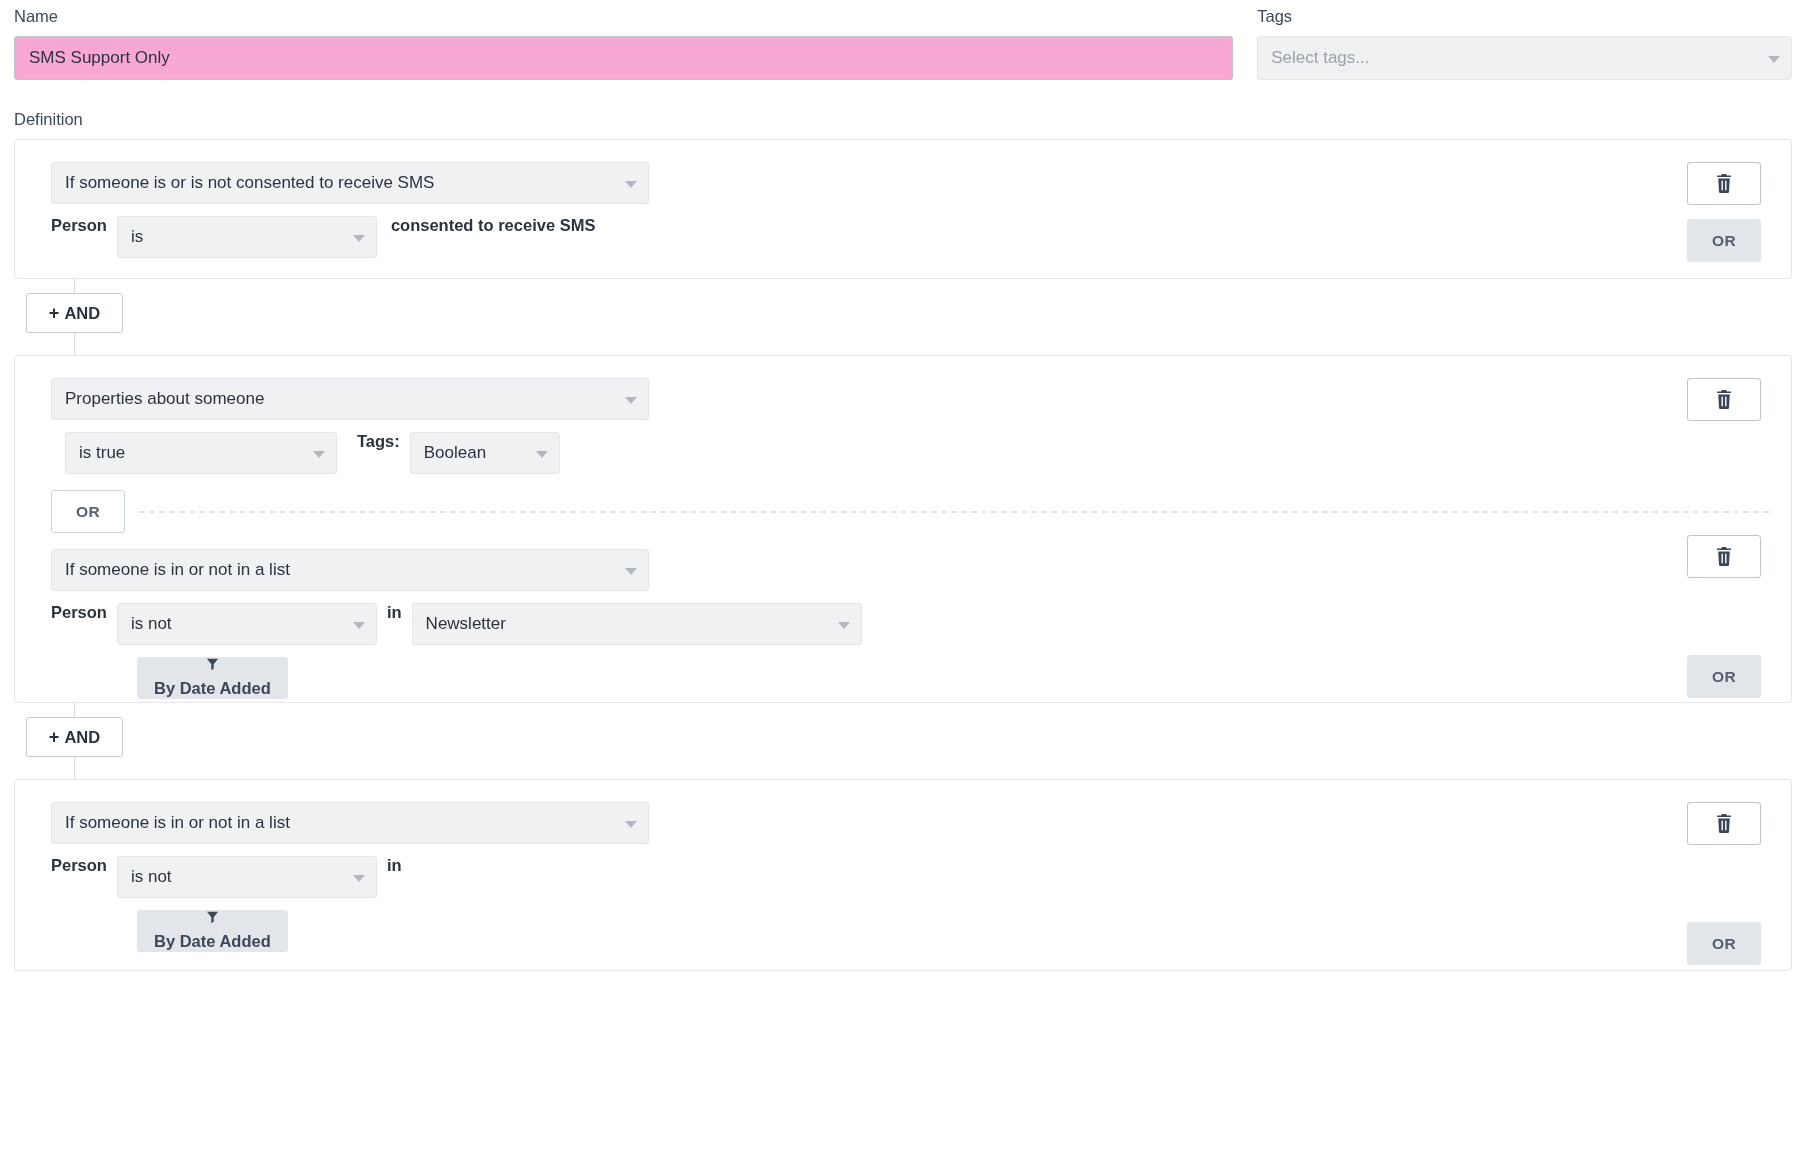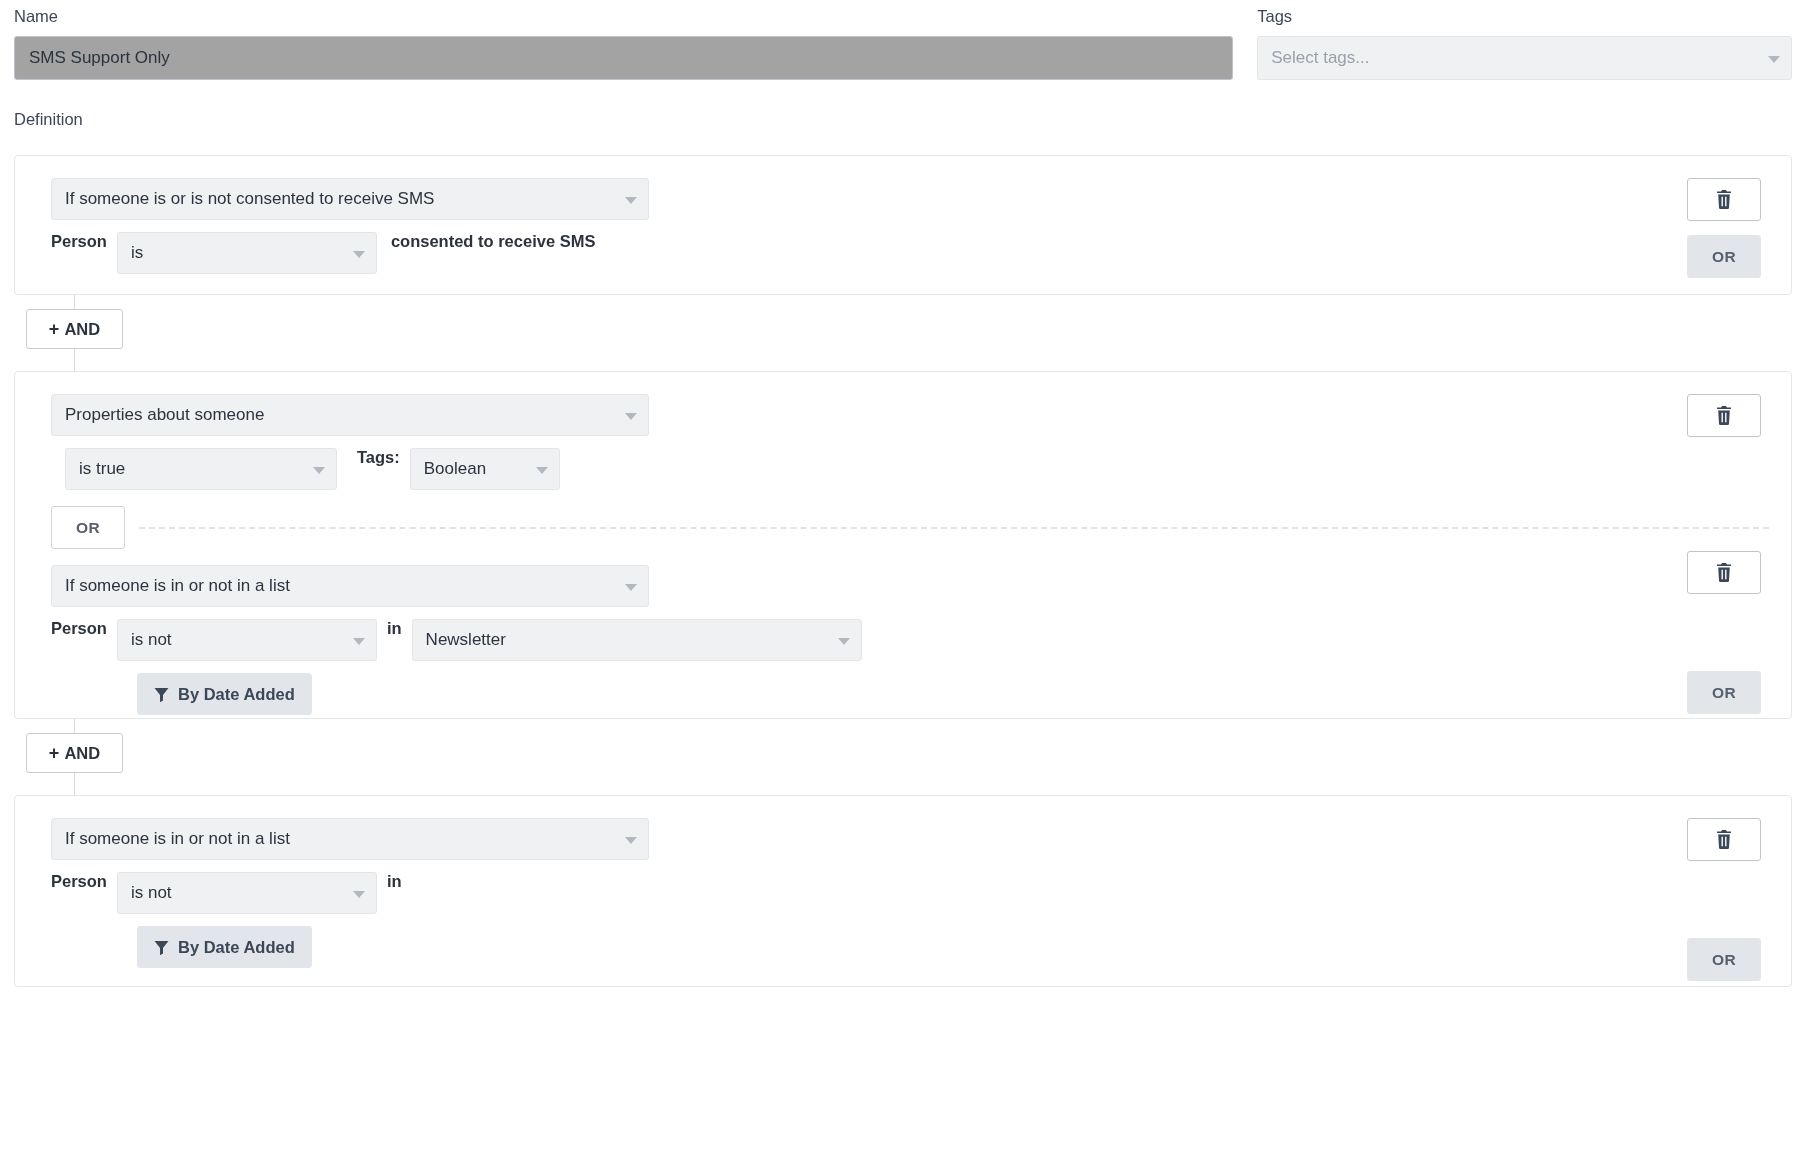--- a/index.html
+++ b/index.html
@@ -16,21 +16,21 @@
   
   .top-row { display: flex; gap: 24px; padding-top: 6px; }
   .field-name { width: 1222px; }
   .field-tags { width: 536px; }
   .field-label {
     font-size: 16.5px; color: #3c4858; line-height: 20px;
     margin-bottom: 10px; font-weight: 400;
   }
   .text-input {
     width: 100%; height: 44px; border: 1px solid #bdc3cc; border-radius: 3px;
-    background: #a3a3a3; font-size: 17px; color: #2b333f;
+    background: #f9a8d4; font-size: 17px; color: #2b333f;
     padding: 0 14px; line-height: 42px; outline: none;
     font-family: "Liberation Sans", sans-serif;
   }
   .select-box {
     position: relative; width: 100%; height: 44px;
     background: #f0f1f3; border: 1px solid #e3e5e8; border-radius: 3px;
     font-size: 17px; color: #2b333f; padding: 0 28px 0 13px;
     display: flex; align-items: center; cursor: pointer;
     white-space: nowrap; overflow: hidden;
   }
@@ -38,21 +38,21 @@
   .caret {
     position: absolute; right: 11px; top: 50%;
     width: 0; height: 0; margin-top: -2px;
     border-left: 6px solid transparent;
     border-right: 6px solid transparent;
     border-top: 7px solid #b2b8c0;
   }
 
   
   .definition-label {
-    font-size: 16.5px; color: #3c4858; margin-top: 30px; margin-bottom: 26px;
+    font-size: 16.5px; color: #3c4858; margin-top: 30px; margin-bottom: 10px;
   }
 
   .group-wrap { position: relative; }
 
   .block {
     position: relative; border: 1px solid #e4e6e9; border-radius: 4px;
     background: #ffffff; padding: 22px 22px 22px 36px;
   }
 
   .row { display: flex; }
@@ -104,21 +104,21 @@
   }
   .dashed-sep {
     flex: 1; height: 0; border-top: 2px dashed #e0e3e7; margin-left: 14px;
   }
   .or-sep-row { display: flex; align-items: center; margin-top: 16px; margin-bottom: 16px; }
 
   .date-btn {
     height: 42px; background: #e2e5e9; border: 1px solid #e2e5e9;
     border-radius: 3px; display: inline-flex; align-items: center;
     padding: 0 16px; font-size: 16.5px; font-weight: bold; color: #3c4858;
-    cursor: pointer; gap: 9px;
+    cursor: pointer; gap: 9px; flex-direction: column;
   }
 
   
   .and-zone { position: relative; height: 76px; }
   .and-line {
     position: absolute; left: 60px; top: 0; bottom: 0;
     width: 1px; background: #d8dbdf;
   }
   .and-btn {
     position: absolute; left: 12px; top: 14px;

